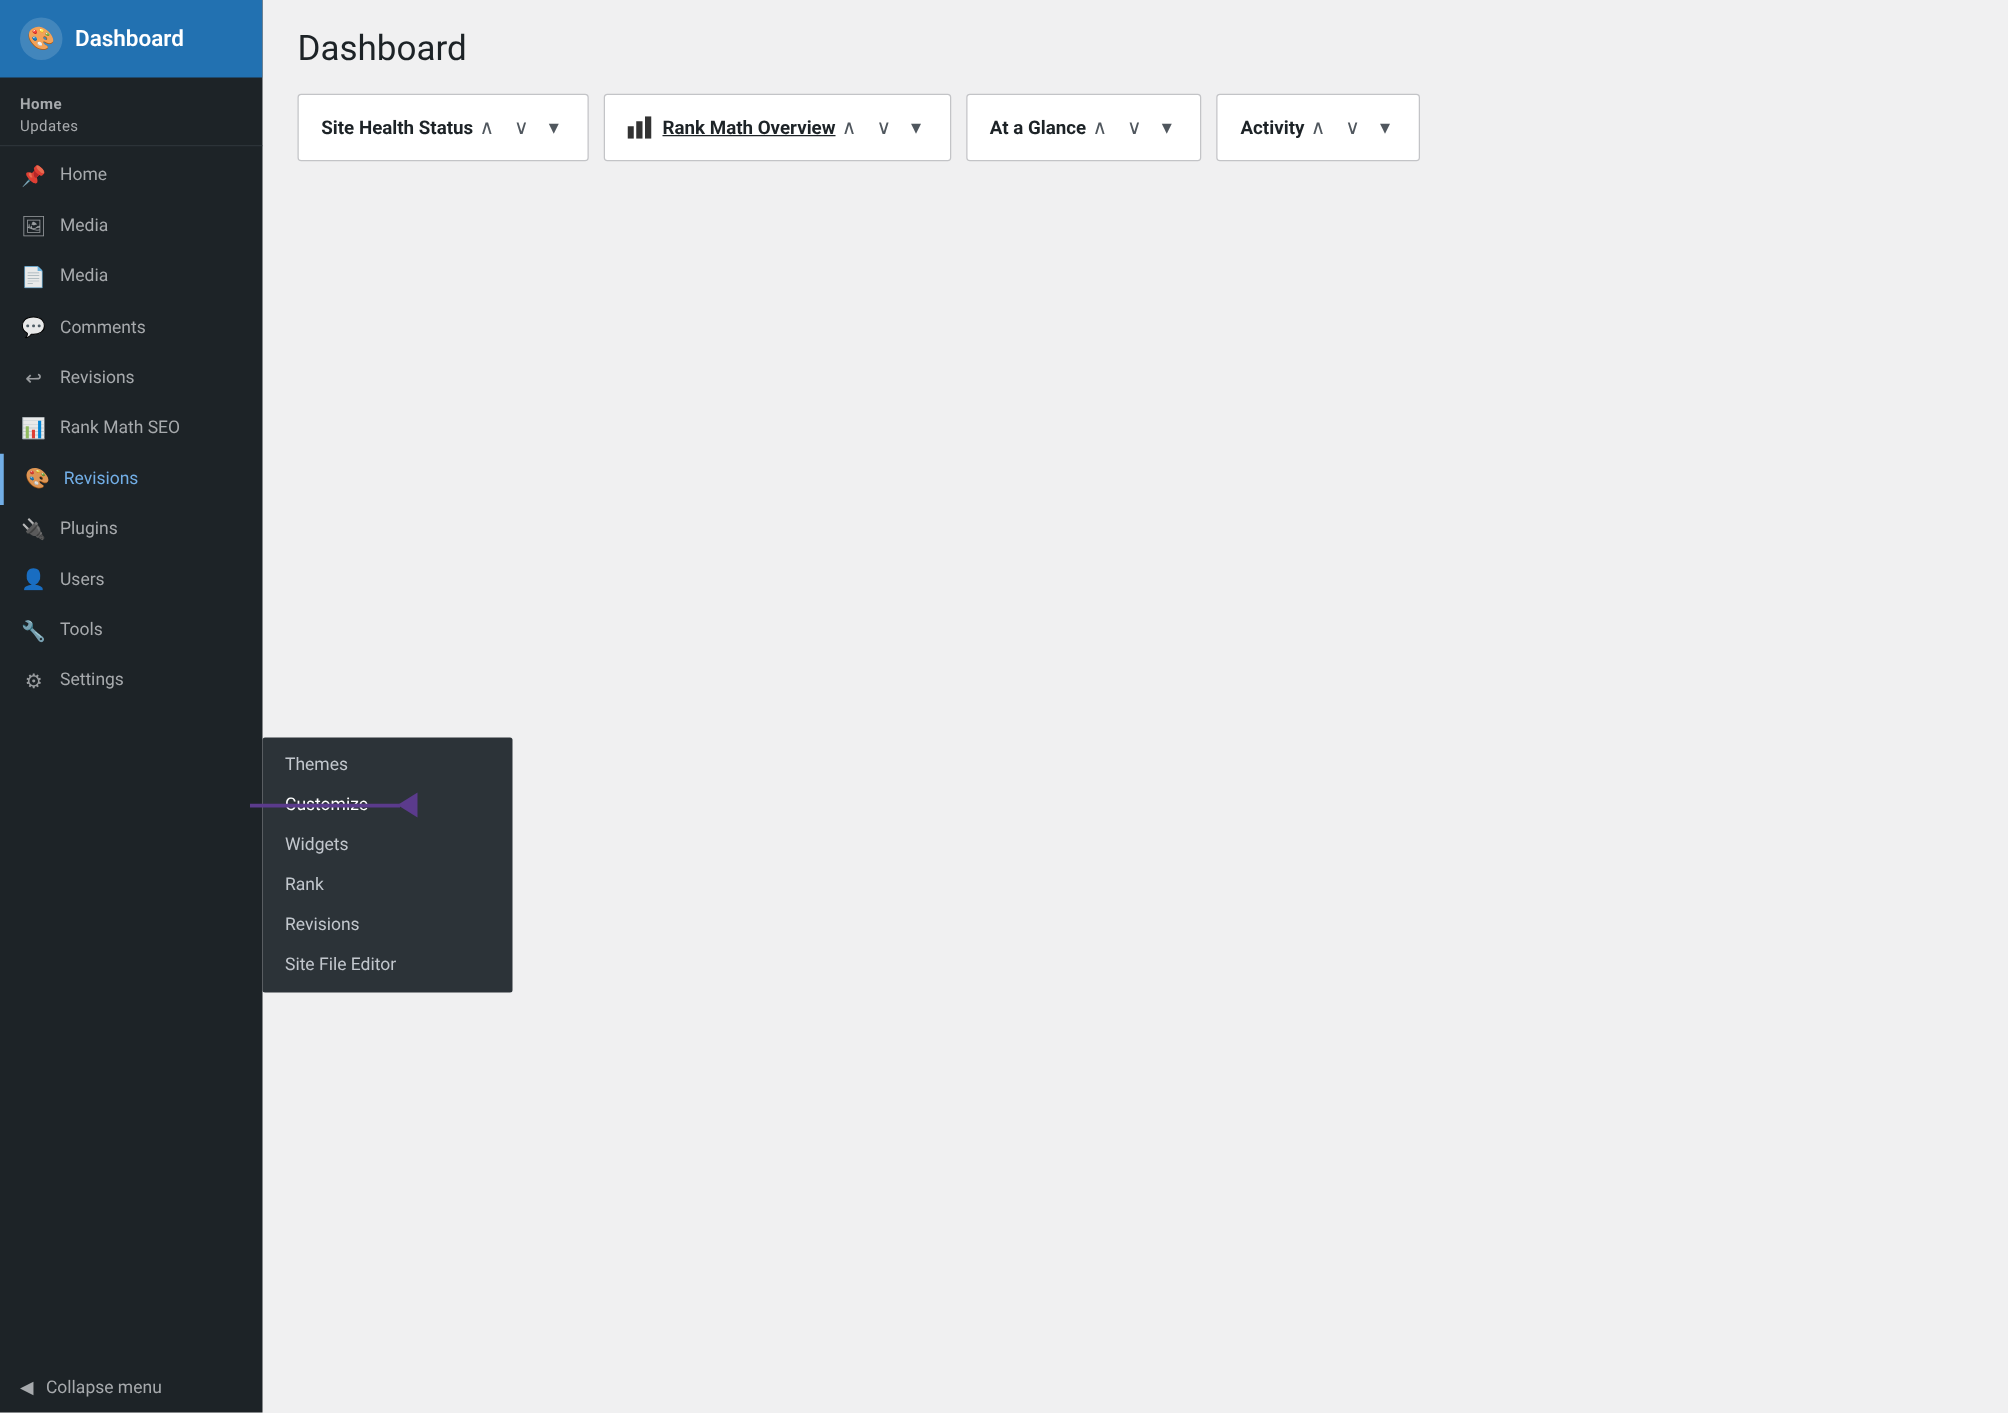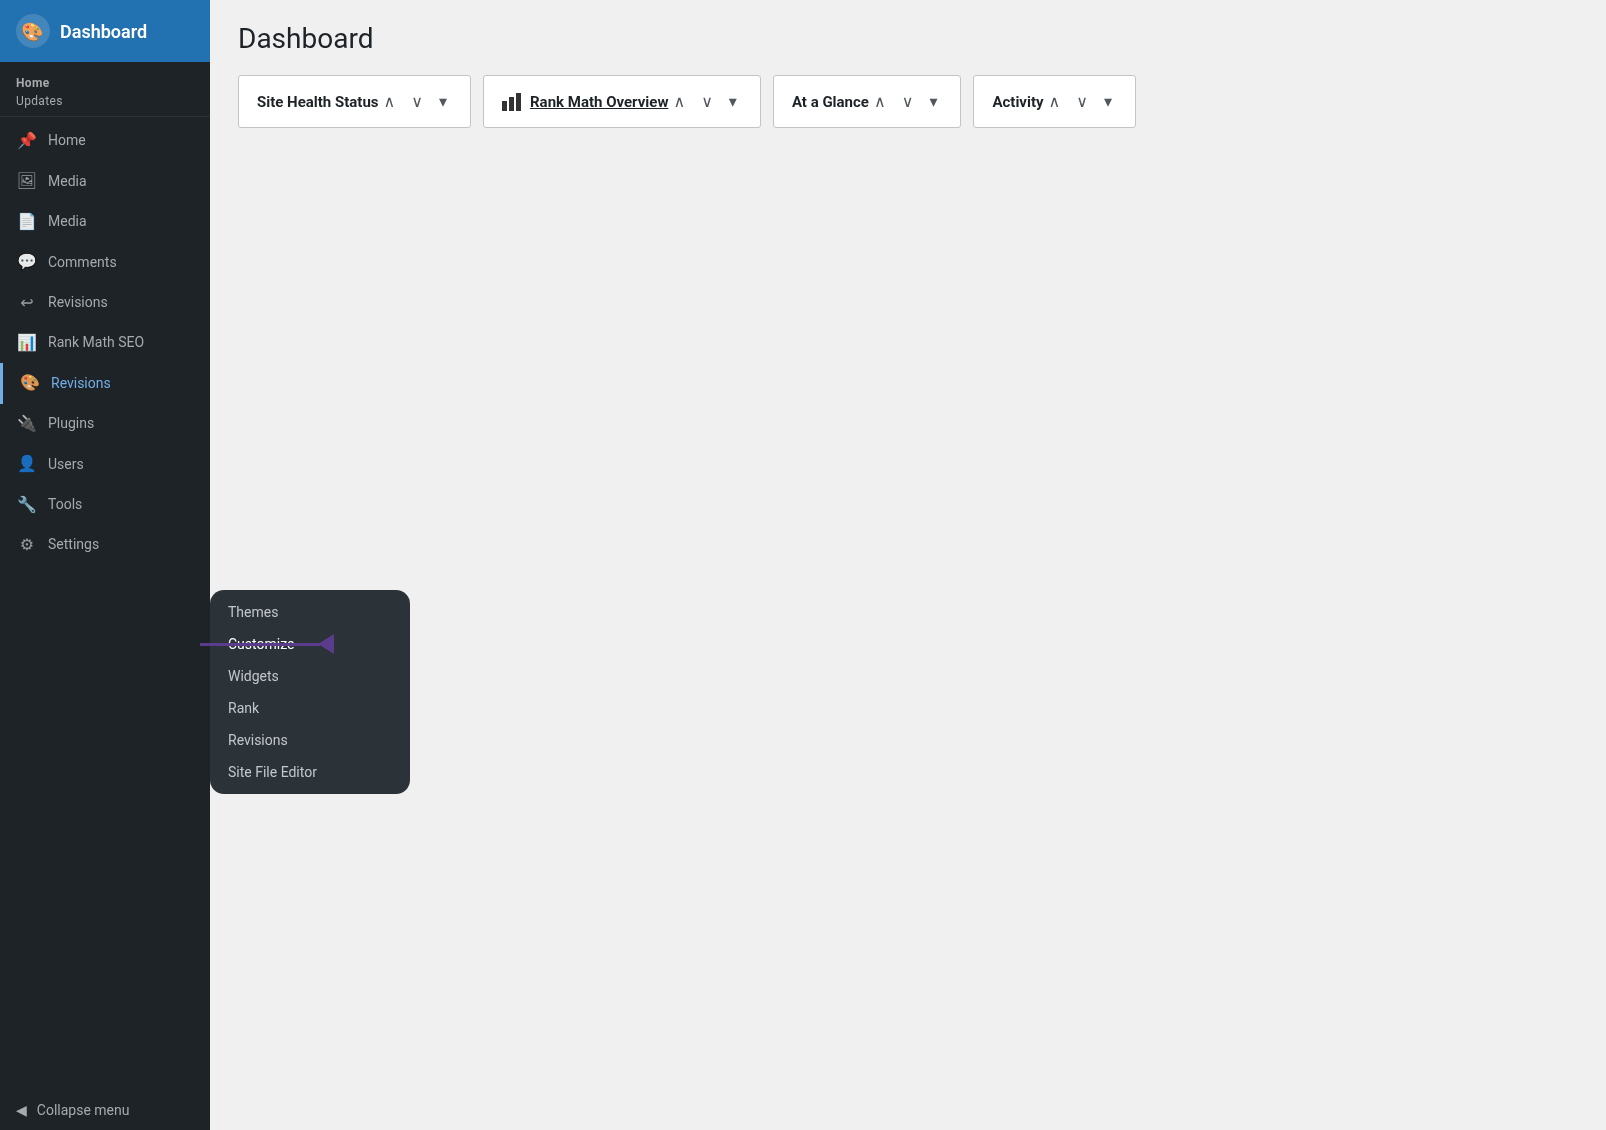--- a/index.html
+++ b/index.html
@@ -140,21 +140,21 @@
       font-size: 16px;
       padding: 2px 5px;
     }
 
     
     .appearance-submenu {
       position: absolute;
       left: 210px;
       top: 590px;
       background: #2c3338;
-      border-radius: 14px;
+      border-radius: 2px;
       min-width: 200px;
       z-index: 999;
       padding: 6px 0;
     }
 
     .submenu-item {
       display: block;
       padding: 8px 18px;
       color: #c2c7cd;
       font-size: 14px;

